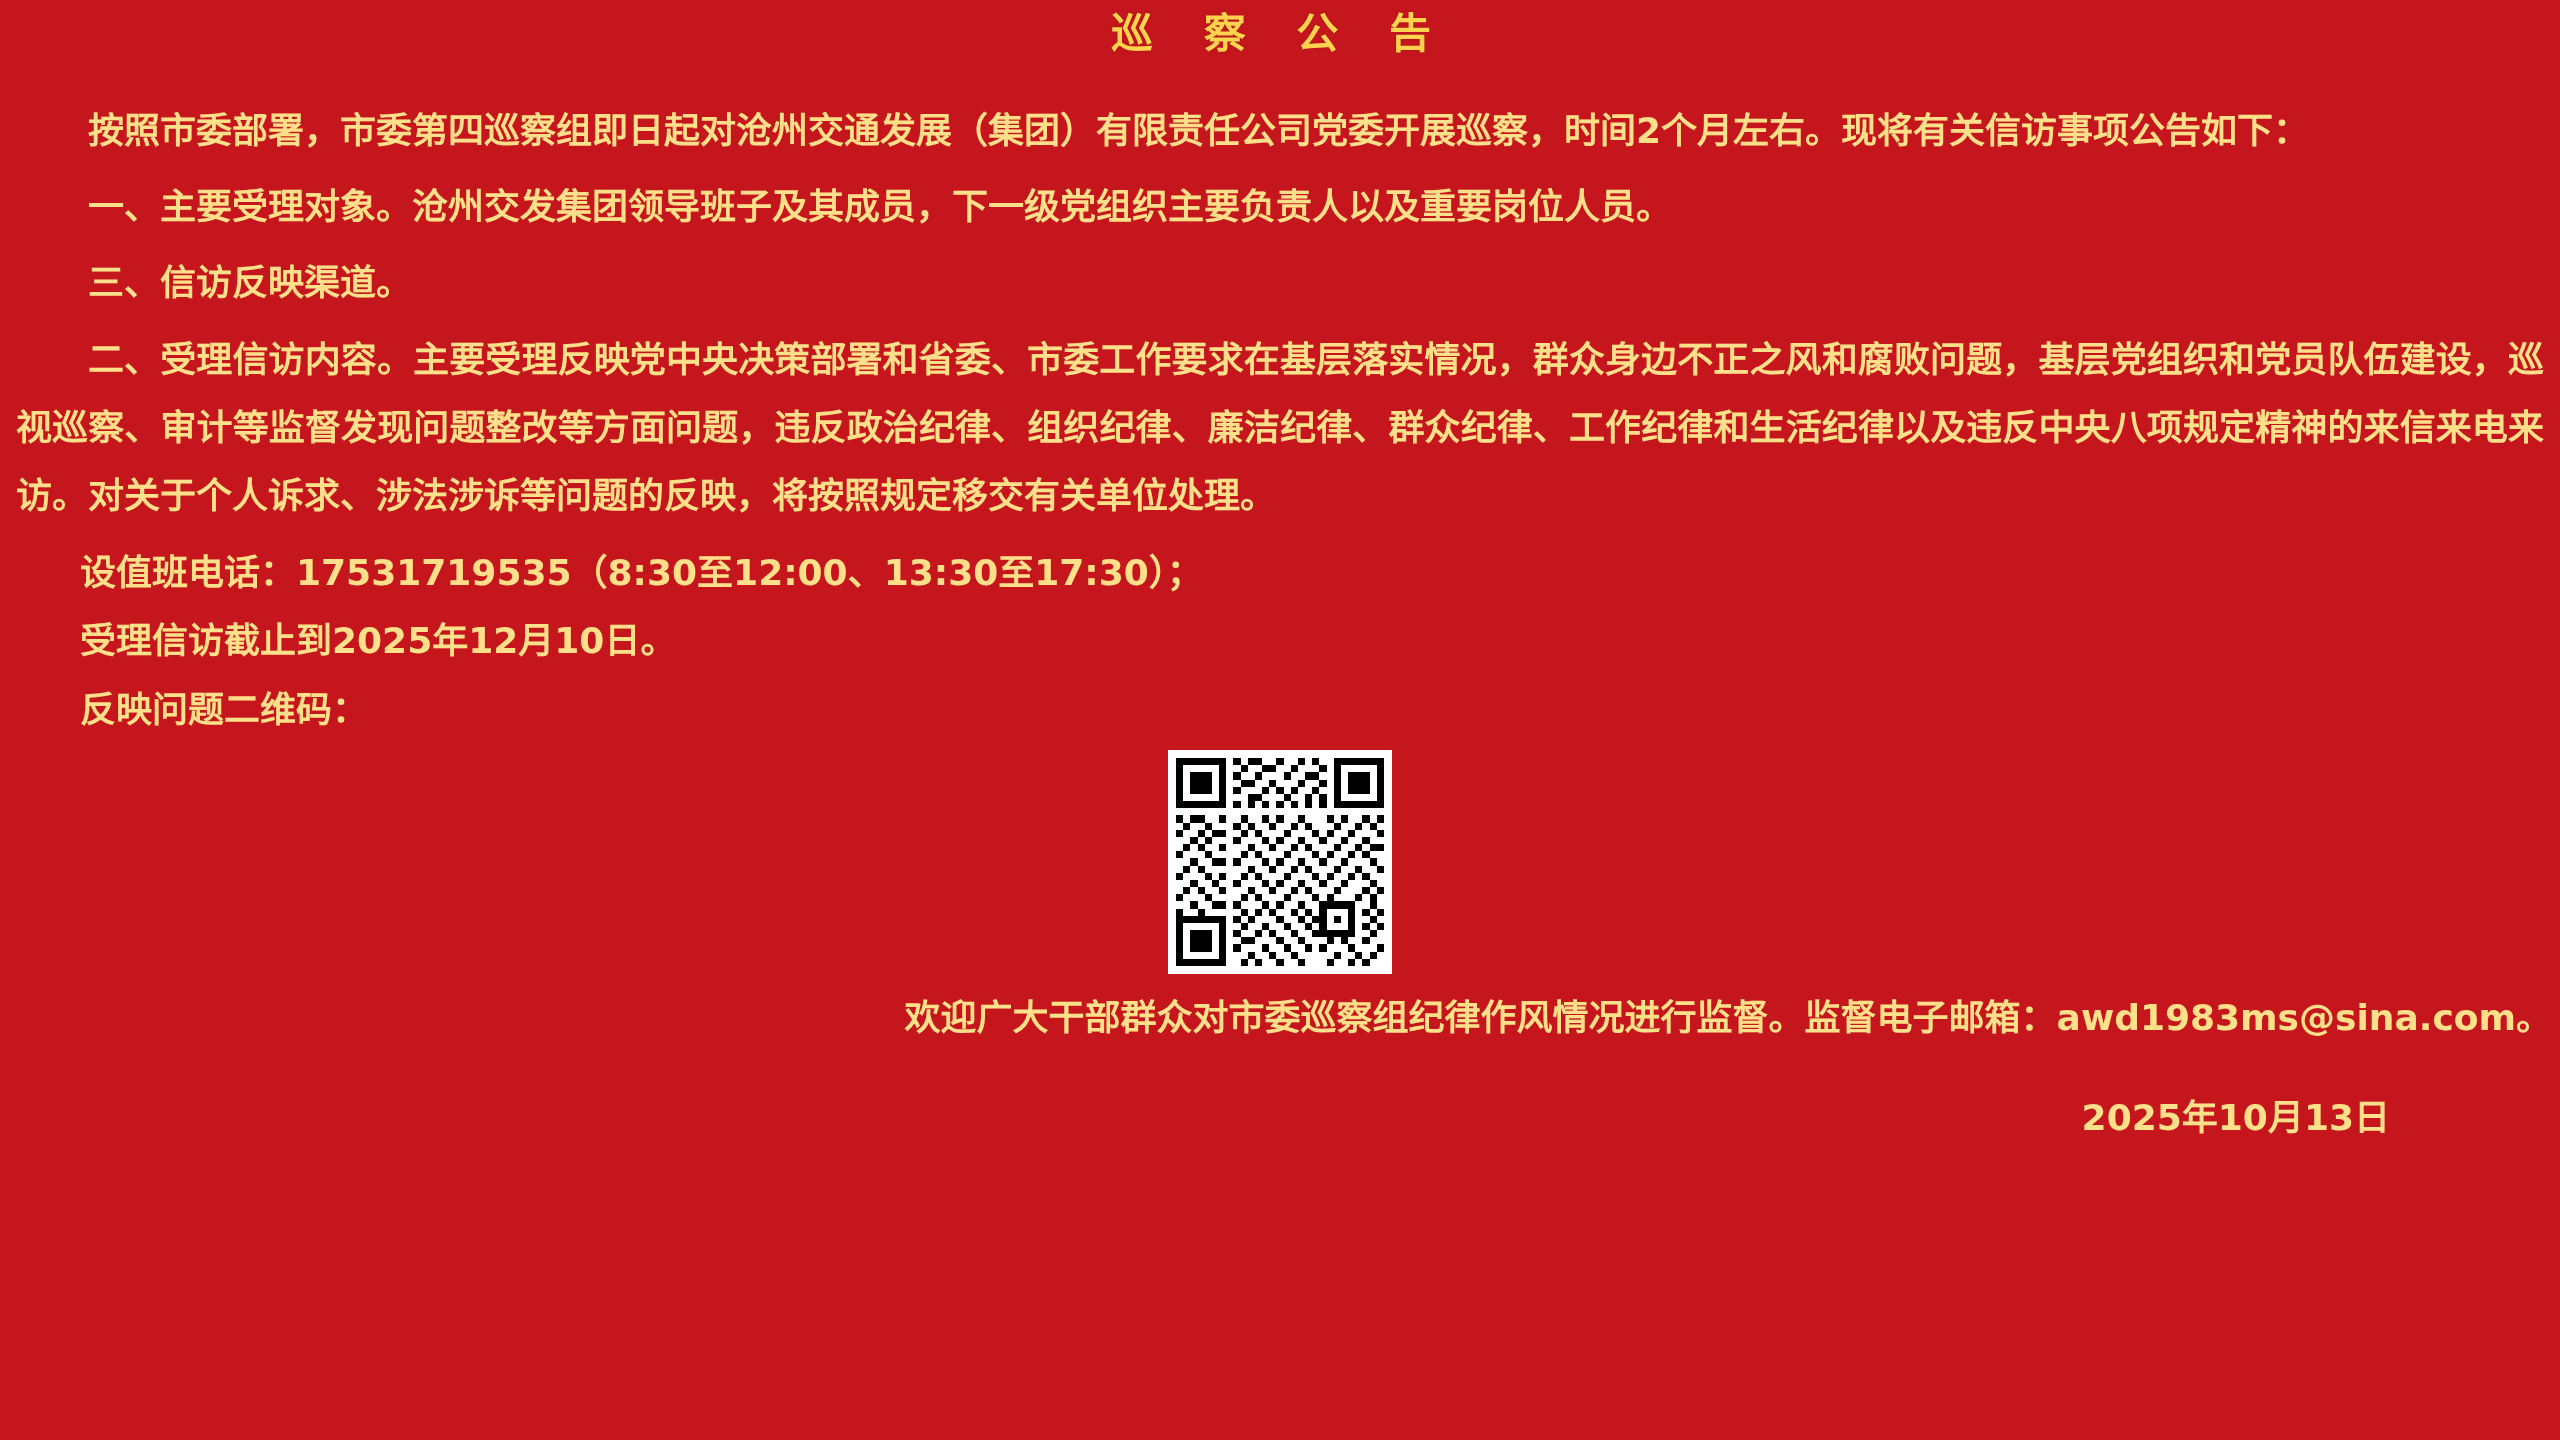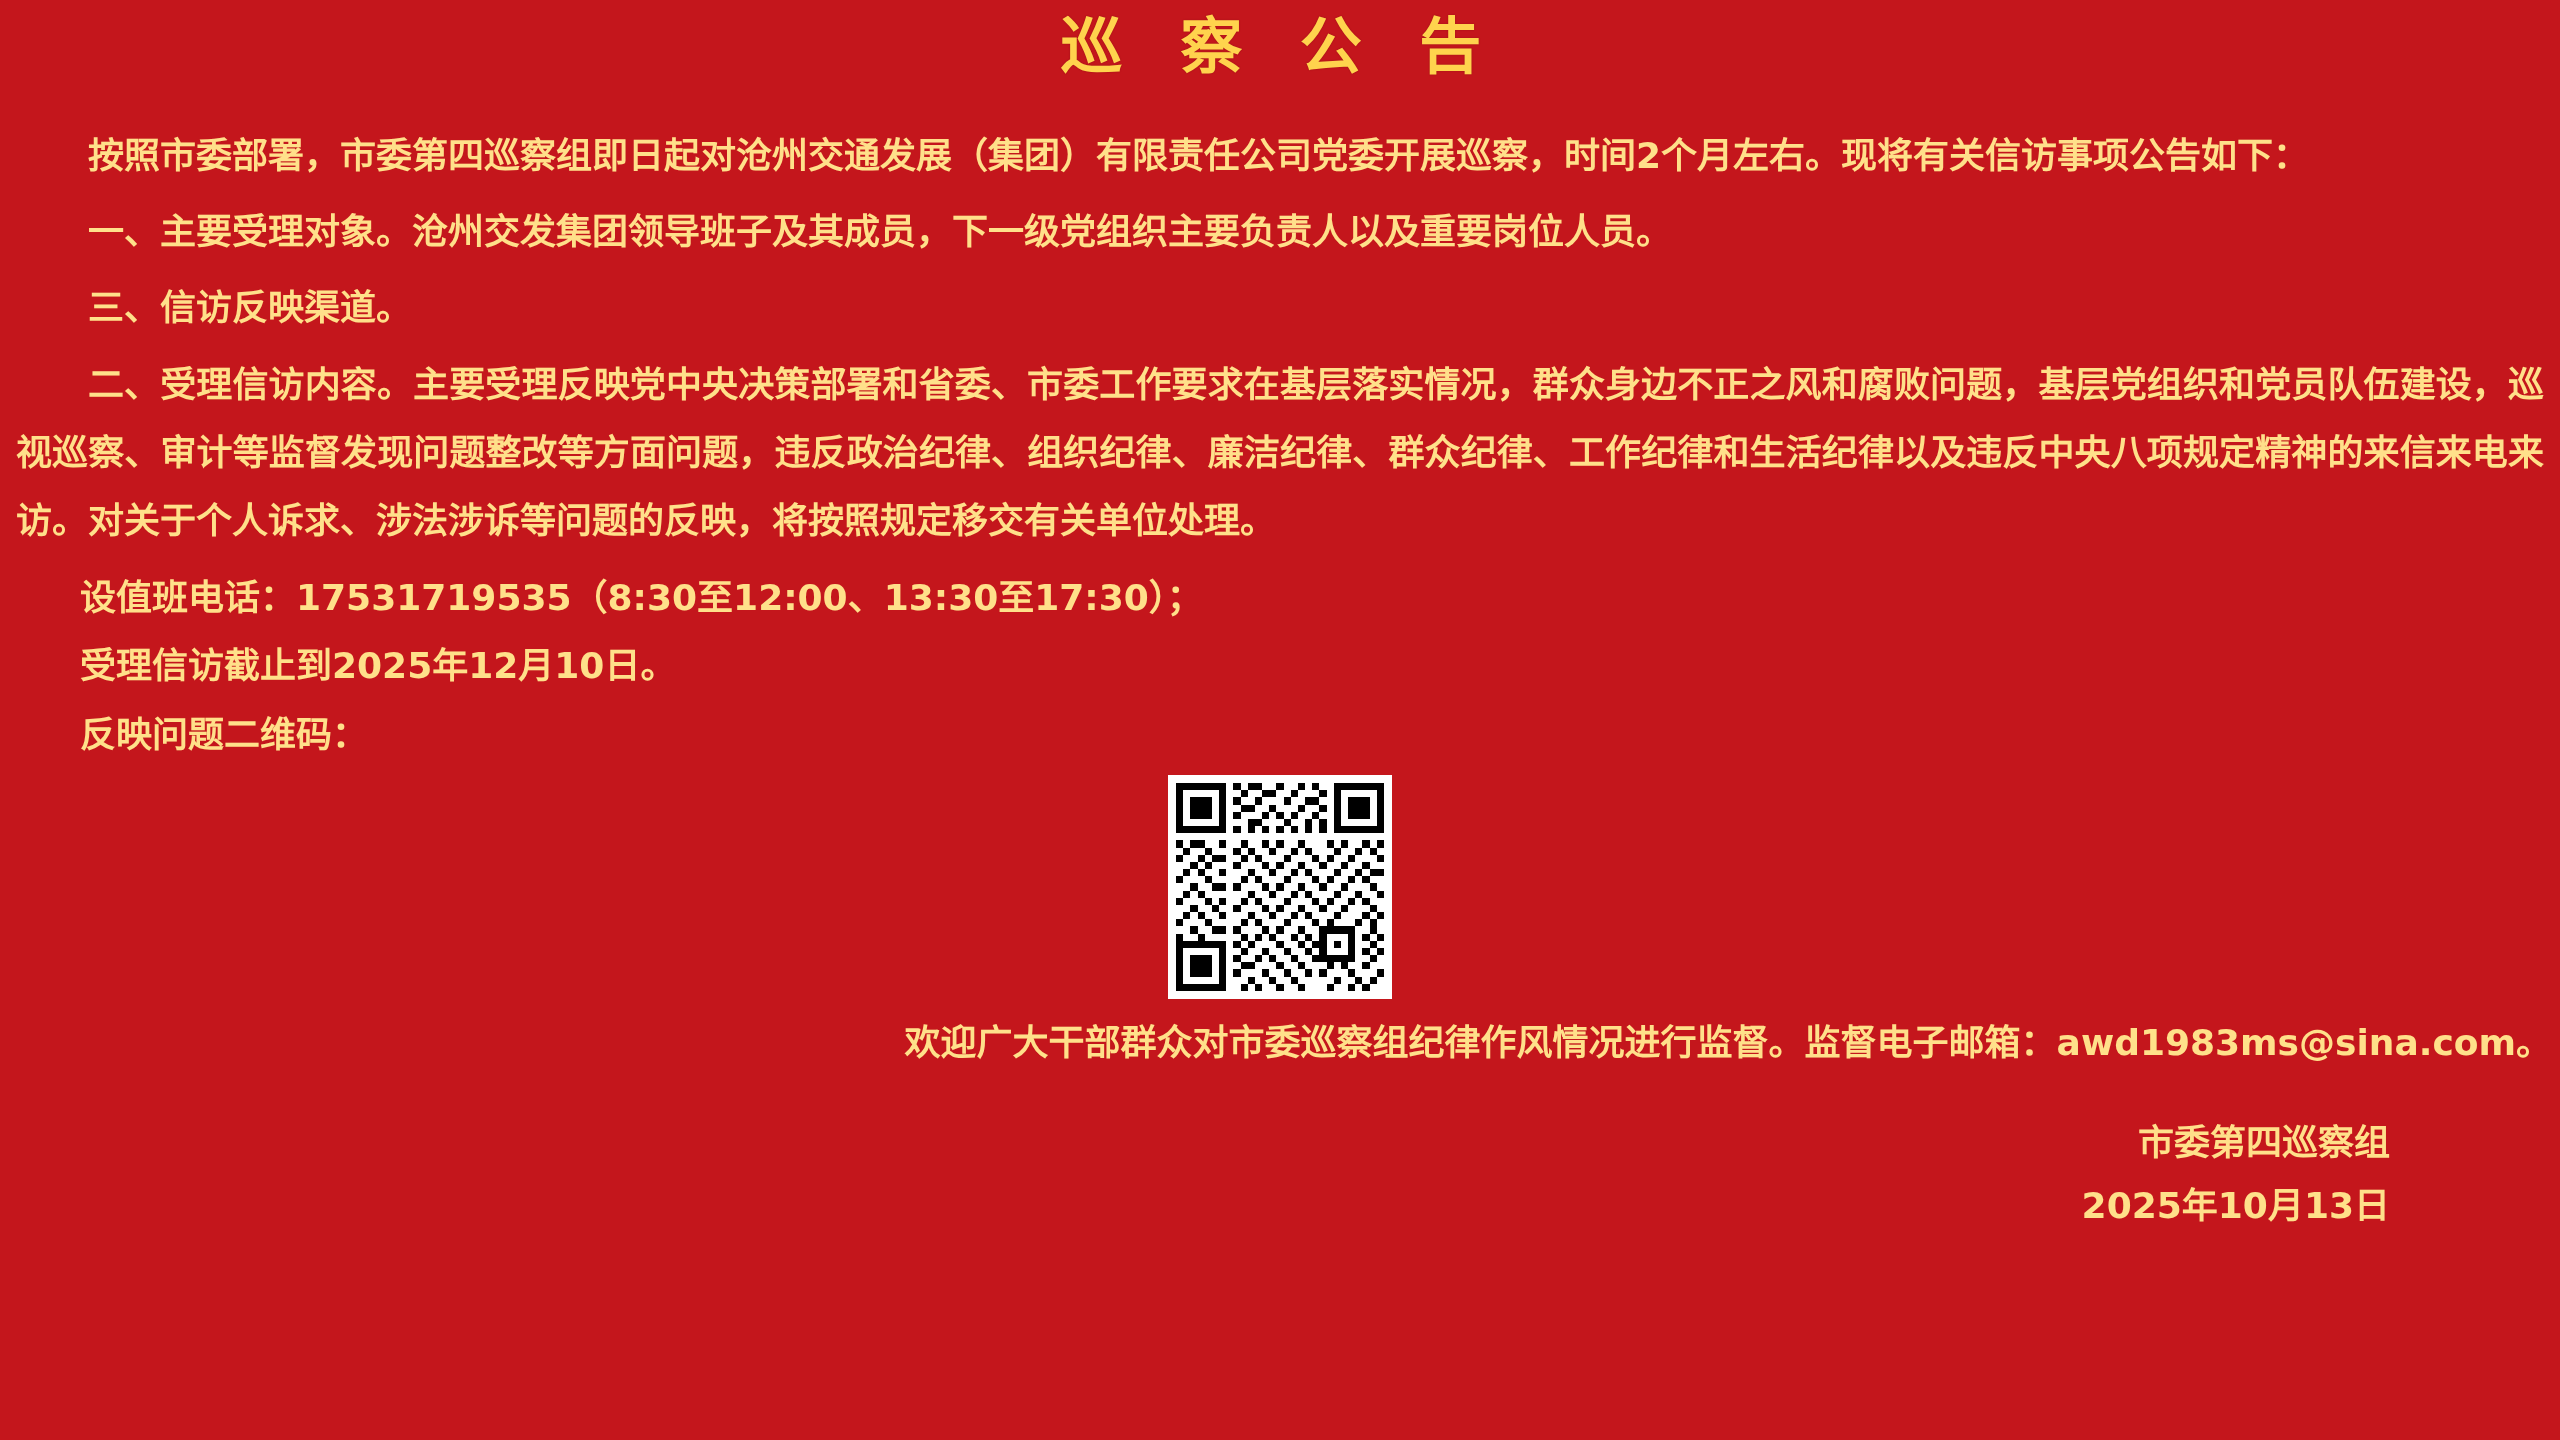--- a/index.html
+++ b/index.html
@@ -17,21 +17,21 @@
   .poster {
     position: relative;
     width: 2560px;
     height: 1440px;
     background: #c4161c;
     box-sizing: border-box;
     padding: 0;
   }
   .title {
     text-align: center;
-    font-size: 62px;
+    font-size: 42px;
     font-weight: bold;
     letter-spacing: 18px;
     color: #ffd34d;
     padding-top: 8px;
     line-height: 1.25;
     text-shadow: 0 0 2px rgba(0,0,0,0.2);
   }
   .body-text {
     padding: 0 8px 0 8px;
     font-size: 36px;
@@ -360,17 +360,16 @@
           <rect x="26" y="28" width="1" height="1"></rect>
         </g>
       </svg>
     </div>
 
     <p class="closing">欢迎广大干部群众对市委巡察组纪律作风情况进行监督。监督电子邮箱：awd1983ms@sina.com。</p>
 
   </div>
 
   <div class="signature">
-    <span class="sig-line">市委第四巡察组</span>
     <span class="sig-line">2025年10月13日</span>
   </div>
 
 </div>
 
 </body></html>

